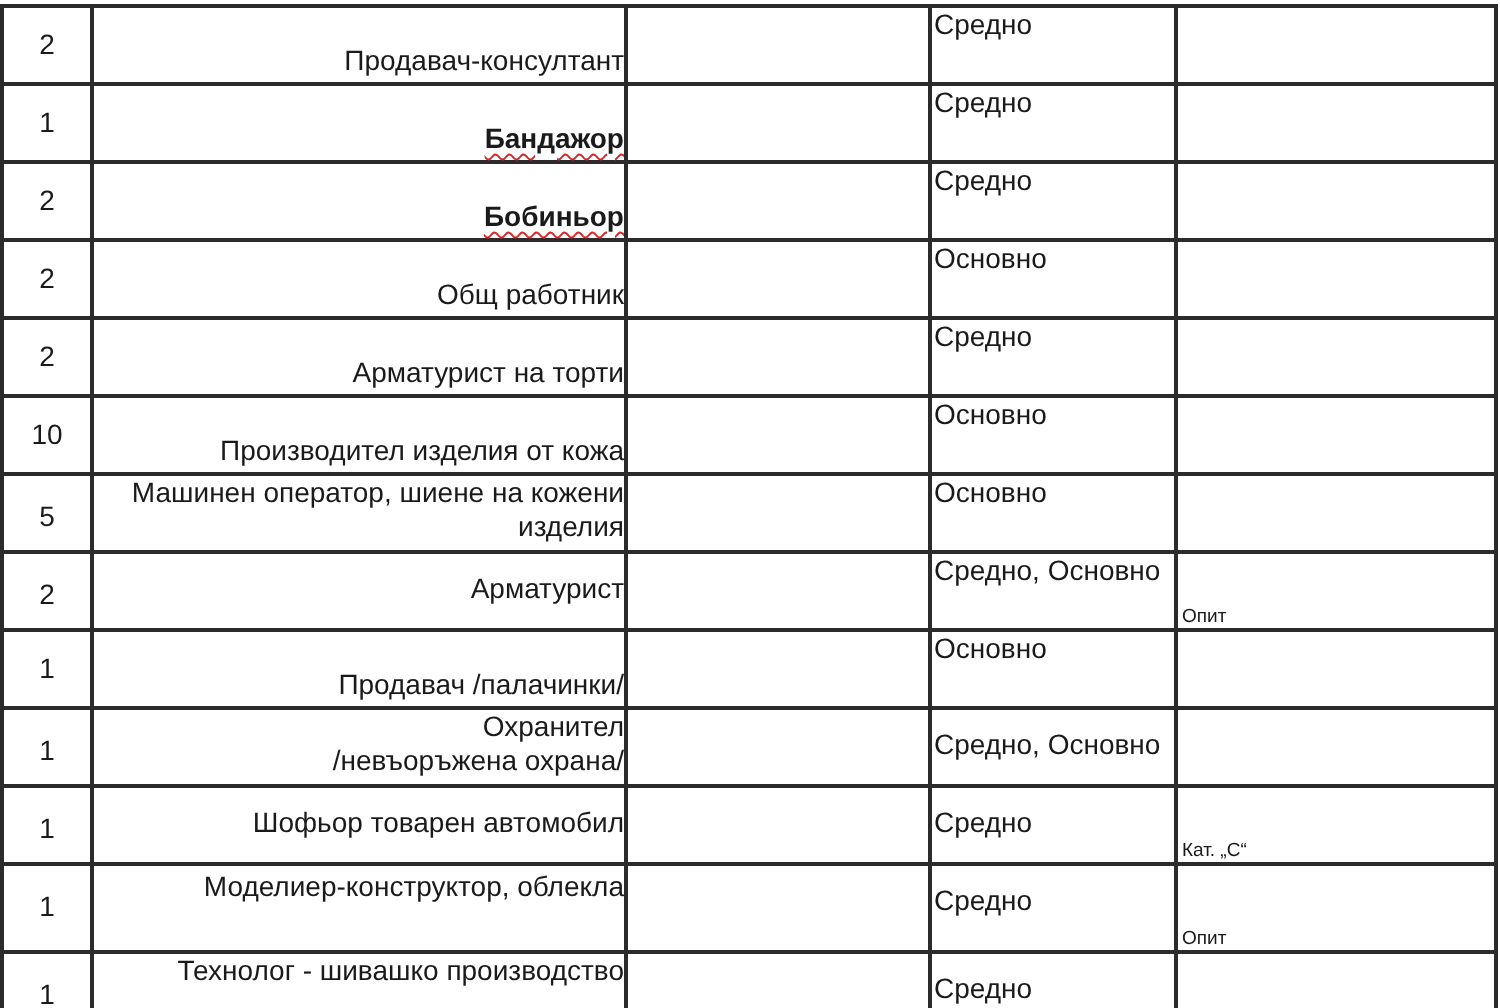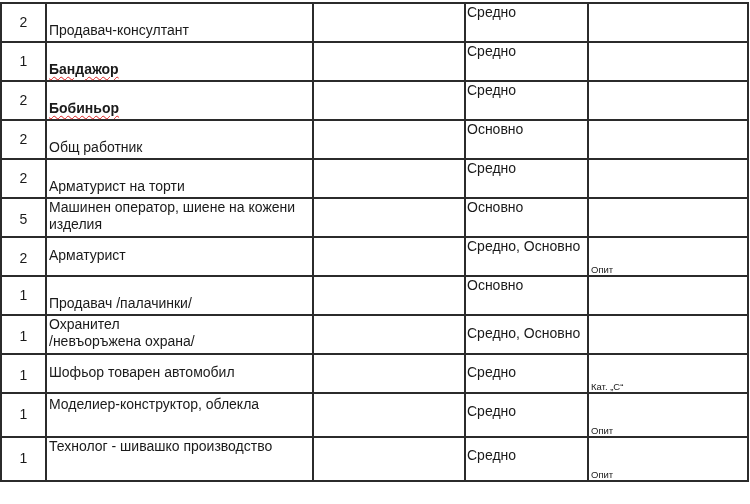--- a/index.html
+++ b/index.html
@@ -3,21 +3,21 @@
 <meta charset="utf-8">
 <style>
   html, body { margin:0; padding:0; background:#ffffff; }
   body { width:750px; height:504px; overflow:hidden; position:relative;
          font-family:"Liberation Sans", sans-serif; color:#1a1a1a; }
   table { position:absolute; left:0; top:2px; border-collapse:collapse; table-layout:fixed; }
   td { border:2px solid #2b2b2b; padding:0; vertical-align:top; position:relative; font-size:14px; line-height:17px; }
   td.num { text-align:center; }
   td.num span { display:block; padding-top:10px; }
   td.num.tworow span { padding-top:12px; }
-  td.job span { display:block; }
+  td.job span { display:block;text-align:right; }
   td.job.low span { padding-top:18px; padding-left:2px; }
   td.job.mid span { padding-top:9px; padding-left:2px; }
   td.job.top span { padding-top:0px; padding-left:2px; }
   td.edu span { display:block; padding-top:0px; padding-left:1px; }
   td.edu.mid span { padding-top:9px; }
   td.note span { display:block; font-size:9.5px; line-height:11px; padding-left:2px; padding-top:1px;margin-top:25px; }
   td.note.mid span { padding-top:6px; }
   .spell { text-decoration: underline wavy #d22; text-decoration-thickness:1px; text-underline-offset:2px;font-weight:bold; }
   tr { height:39px; }
 </style>
@@ -107,20 +107,35 @@
         </td>
       <td></td>
       <td class="edu">
           <span>Средно</span>
         </td>
       <td class="note">
           <span></span>
         </td>
     </tr>
 
+    <tr>
+      <td class="num">
+          <span>10</span>
+        </td>
+      <td class="job low">
+          <span>Производител изделия от кожа</span>
+        </td>
+      <td></td>
+      <td class="edu">
+          <span>Основно</span>
+        </td>
+      <td class="note">
+          <span></span>
+        </td>
+    </tr>
 
     <tr>
       <td class="num tworow">
           <span>5</span>
         </td>
       <td class="job top">
         <span>Машинен оператор, шиене на кожени</span>
         <span style="padding-top:0">изделия</span>
       </td>
       <td></td>

